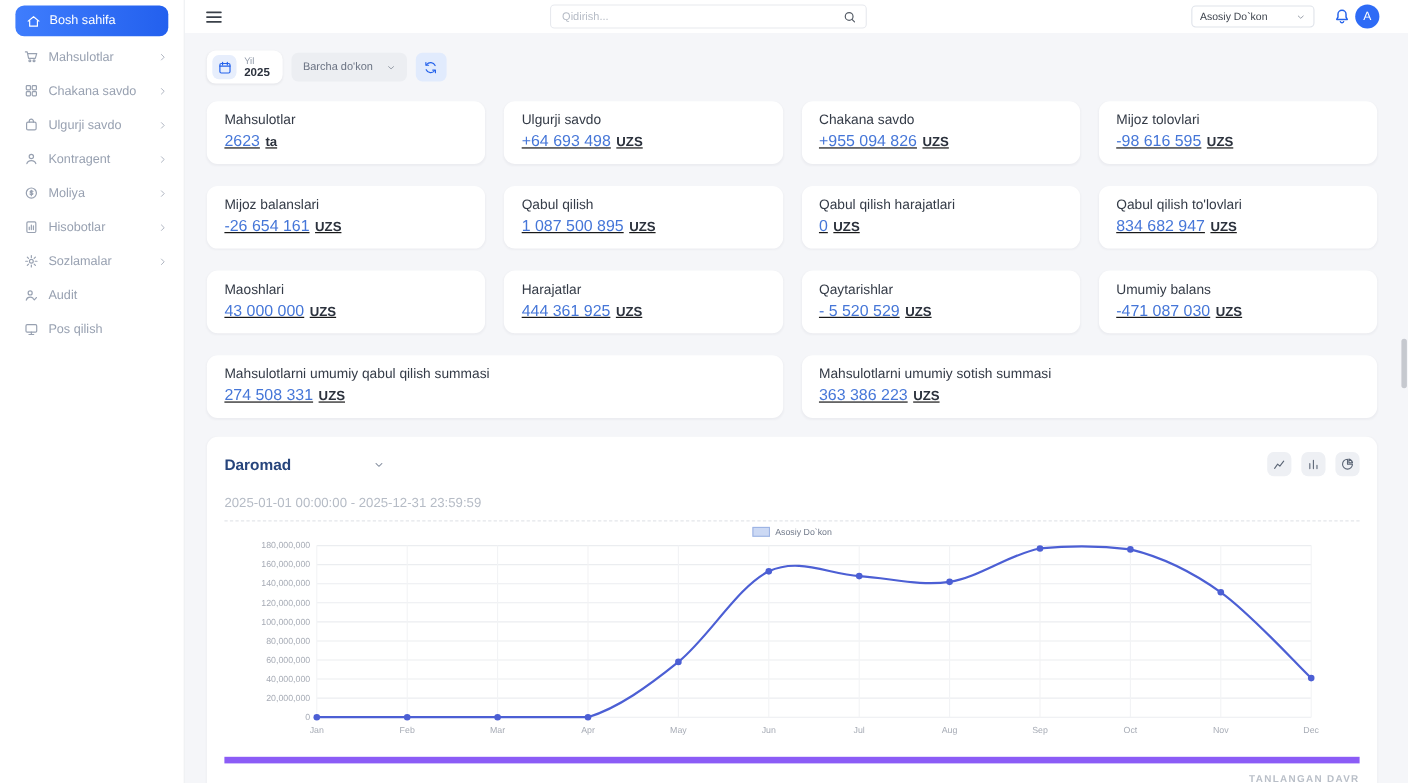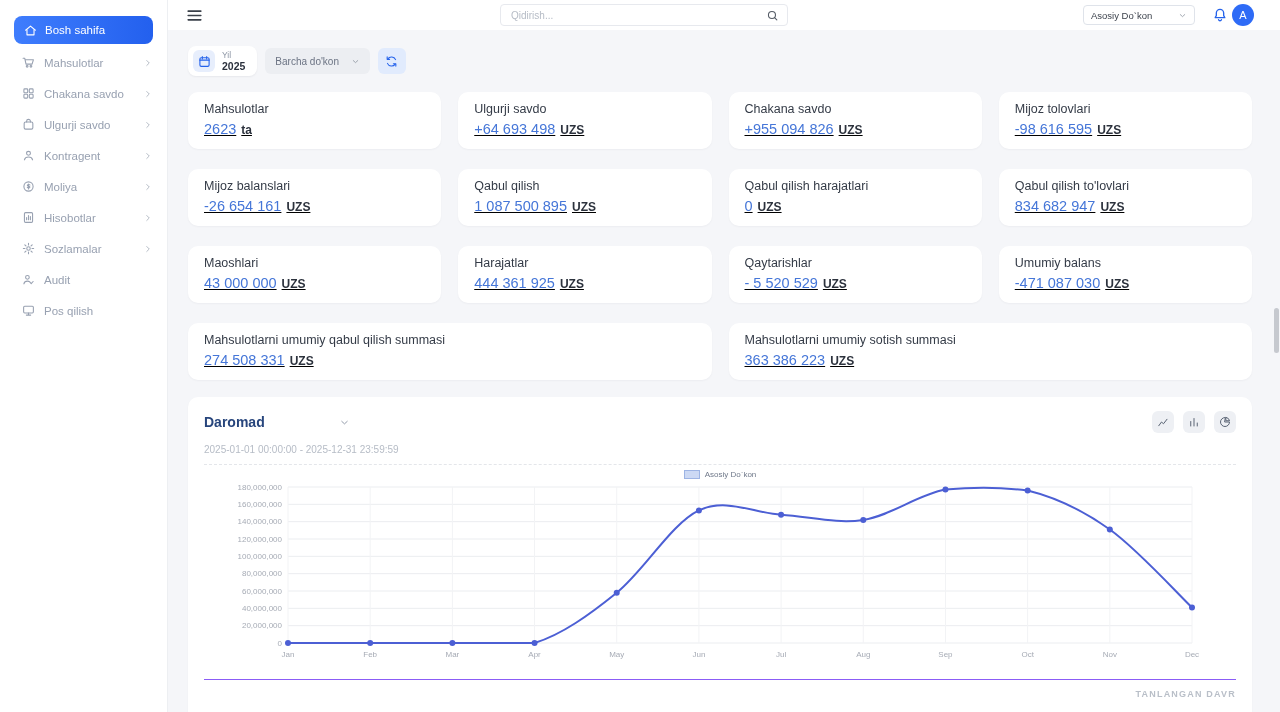--- a/index.html
+++ b/index.html
@@ -4,21 +4,21 @@
 <style>
   *{box-sizing:border-box;}
   html,body{margin:0;padding:0;}
   body{width:1280px;height:712px;overflow:hidden;position:relative;background:#fff;
        font-family:"Liberation Sans",sans-serif;-webkit-font-smoothing:antialiased;}
   button{border:0;background:transparent;padding:0;cursor:pointer;font-family:inherit;}
 
   
   .sidebar{position:absolute;left:0;top:0;width:168px;height:712px;background:#fff;
            border-right:1px solid #edeff2;z-index:4;}
-  #sidebar-items{padding-top:16px;}
+  #sidebar-items{padding-top:5px;}
   .side-active{margin:0 14px 3px;background:linear-gradient(90deg,#3f7dfd,#2360ee);color:#fff;
                border-radius:8px;height:28px;display:flex;align-items:center;gap:8px;
                padding:0 10px;font-size:11.5px;cursor:pointer;}
   .side-item{height:31px;display:flex;align-items:center;gap:9px;padding:0 14px 0 22px;
              color:#98a1b1;font-size:11.5px;cursor:pointer;}
   .s-ic{display:flex;flex:none;}
   .chev{margin-left:auto;color:#a7aebb;display:flex;}
 
   
   .topbar{position:absolute;left:168px;top:0;width:1112px;height:30px;background:#fff;z-index:3;}
@@ -66,27 +66,27 @@
 
   
   .chart-card{margin-top:17px;background:#fff;border-radius:10px;padding:14px 16px;height:334px;
               box-shadow:0 1px 2px rgba(16,24,40,.04);}
   .chart-head{display:flex;align-items:center;}
   .chart-title{font-size:14px;font-weight:700;color:#27457c;}
   .title-chev{margin-left:74px;color:#8a93a3;display:flex;cursor:pointer;}
   .head-spacer{flex:1;}
   .ch-ic-btn{width:22px;height:22px;border-radius:6px;background:#eef0f4;color:#5b6575;
              display:flex;align-items:center;justify-content:center;margin-left:9px;}
-  .chart-sub{margin-top:11px;font-size:10px;color:#b6bcc6;}
+  .chart-sub{margin-top:17px;font-size:12px;color:#b6bcc6;}
   .chart-body{margin-top:9px;border-top:1px dashed #e4e6ea;padding-top:5px;}
   .legend{display:flex;align-items:center;justify-content:center;gap:5px;}
   .legend-swatch{width:16px;height:9px;border:1px solid #9db4e4;background:#ccd9f4;display:inline-block;}
   .legend-label{font-size:8px;color:#70798a;}
   #chart-svg{display:block;margin-top:2px;}
-  .chart-footer{margin-top:14px;border-top:1px solid #8b5cf6;padding-top:9px;text-align:right;
+  .chart-footer{margin-top:14px;border-top:6px solid #8b5cf6;padding-top:9px;text-align:right;
                 font-size:9px;color:#b9bfc8;letter-spacing:1.2px;font-weight:600;}
 
   .scrollbar-thumb{position:absolute;right:1px;top:308px;width:5px;height:45px;border-radius:3px;
                    background:#c6c9cf;z-index:9;}
 </style>
 </head>
 <body>
 
 <aside class="sidebar">
   <div id="sidebar-items">

